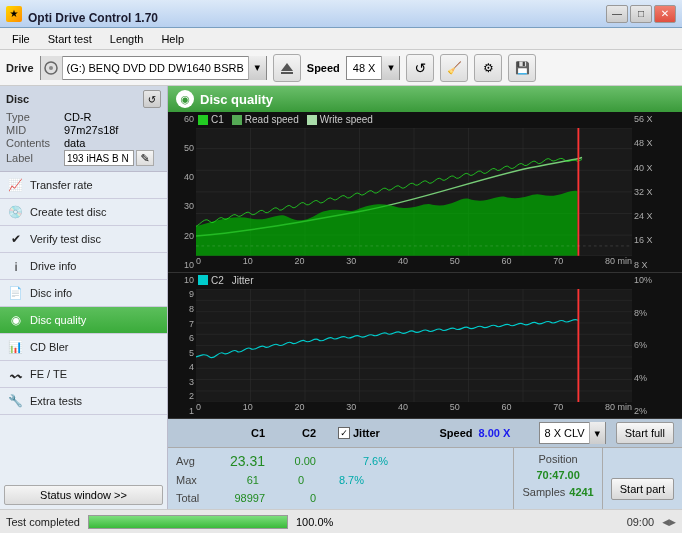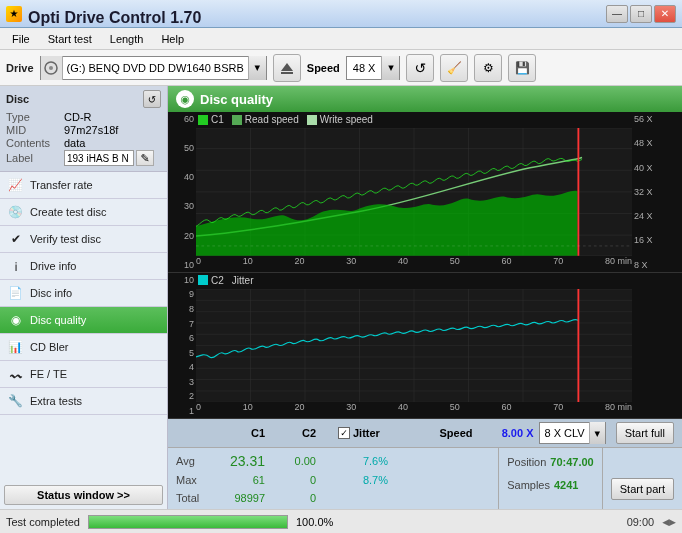--- a/index.html
+++ b/index.html
@@ -28,21 +28,21 @@
       gap: 6px;
     }
     .title-icon {
       width: 16px; height: 16px;
       background: linear-gradient(135deg, #ffd700, #ff8c00);
       border-radius: 2px;
       font-size: 10px;
       display: flex; align-items: center; justify-content: center;
     }
     .title-text {
-      font-size: 16px;
+      font-size: 12px;
       font-weight: 600;
       color: #1a1a2e;
       margin-top: 9px;
     }
     .title-buttons {
       display: flex; gap: 2px;
     }
     .title-btn {
       width: 22px; height: 18px;
       background: linear-gradient(to bottom, #e8e8e8, #cccccc);
@@ -173,21 +173,20 @@
 
     .status-window-btn {
       margin: 4px;
       padding: 3px 8px;
       background: linear-gradient(to bottom, #f5f5f5, #ddd);
       border: 1px solid #aaa;
       border-radius: 2px;
       cursor: pointer;
       font-size: 11px;
       text-align: center;
-      font-weight: bold;
     }
 
     
     .right-panel {
       flex: 1;
       display: flex;
       flex-direction: column;
       background: #1a1a1a;
       overflow: hidden;
     }
@@ -587,20 +586,27 @@
           <span class="y-label">8</span>
           <span class="y-label">7</span>
           <span class="y-label">6</span>
           <span class="y-label">5</span>
           <span class="y-label">4</span>
           <span class="y-label">3</span>
           <span class="y-label">2</span>
           <span class="y-label">1</span>
         </div>
 
+        <div class="y-axis-right">
+          <span class="y-label-right">10%</span>
+          <span class="y-label-right" style="margin-top:8px;">8%</span>
+          <span class="y-label-right" style="margin-top:8px;">6%</span>
+          <span class="y-label-right" style="margin-top:8px;">4%</span>
+          <span class="y-label-right" style="margin-top:8px;">2%</span>
+        </div>
 
         <div class="chart-inner">
           <svg width="100%" height="100%" viewBox="0 0 480 120" preserveAspectRatio="none">
             <rect width="480" height="120" fill="#1a1a1a"></rect>
 
             <line x1="0" y1="0" x2="480" y2="0" stroke="#333" stroke-width="0.5"></line>
             <line x1="0" y1="12" x2="480" y2="12" stroke="#333" stroke-width="0.5"></line>
             <line x1="0" y1="24" x2="480" y2="24" stroke="#333" stroke-width="0.5"></line>
             <line x1="0" y1="36" x2="480" y2="36" stroke="#333" stroke-width="0.5"></line>
             <line x1="0" y1="48" x2="480" y2="48" stroke="#333" stroke-width="0.5"></line>
@@ -647,56 +653,56 @@
         <span style="width:10px;"></span>
 
         <div style="display:flex;align-items:center;gap:3px;">
           <div class="checkbox-jitter">
               <span class="checked-mark">✓</span>
             </div>
           <span style="font-size:11px;font-weight:bold;">Jitter</span>
         </div>
         <span style="flex:1;"></span>
         <span style="font-weight:bold;font-size:11px;">Speed</span>
-        <span style="width:55px;text-align:right;font-size:11px;color:#1a1aee;font-weight:bold;">8.00 X</span>
+        <span style="width:55px;font-size:11px;color:#1a1aee;font-weight:bold;">8.00 X</span>
         <div style="display:flex;align-items:center;border:1px solid #888;height:22px;background:white;">
           <span style="padding:0 4px;font-size:11px;">8 X CLV</span>
           <div style="width:16px;height:22px;background:linear-gradient(to bottom,#eee,#ccc);border-left:1px solid #aaa;display:flex;align-items:center;justify-content:center;cursor:pointer;">▾</div>
         </div>
         <button class="btn-full" style="margin-left:4px;">Start full</button>
       </div>
 
       <div style="display:flex; align-items:stretch; flex:1; background:#c8d8e8;">
         <div style="flex:1; padding:2px 8px; display:flex; flex-direction:column; justify-content:space-around;">
 
           <div style="display:flex;align-items:center;gap:6px;">
             <span style="width:38px;color:#444;font-size:11px;">Avg</span>
             <span style="width:45px;text-align:right;color:#228B22;font-size:14px;">23.31</span>
             <span style="width:45px;text-align:right;color:#228B22;font-size:11px;">0.00</span>
             <span style="width:10px;"></span>
             <span style="width:50px;text-align:right;color:#00aaaa;font-size:11px;">7.6%</span>
           </div>
 
-          <div style="display:flex;align-items:center;gap:6px;">
+          <div style="display:flex;align-items:center;">
             <span style="width:38px;color:#444;font-size:11px;">Max</span>
             <span style="width:45px;text-align:right;color:#228B22;font-size:11px;">61</span>
             <span style="width:45px;text-align:right;color:#228B22;font-size:11px;">0</span>
             <span style="width:10px;"></span>
             <span style="width:50px;text-align:right;color:#00aaaa;font-size:11px;">8.7%</span>
           </div>
 
           <div style="display:flex;align-items:center;gap:6px;">
             <span style="width:38px;color:#444;font-size:11px;">Total</span>
             <span style="width:45px;text-align:right;color:#228B22;font-size:11px;">98997</span>
             <span style="width:45px;text-align:right;color:#228B22;font-size:11px;">0</span>
           </div>
         </div>
 
         <div style="display:flex; flex-direction:column; justify-content:space-around; padding:2px 8px; border-left:1px solid #aaa;">
-          <div style="display:flex;align-items:center;gap:4px;">
+          <div style="display:flex;align-items:center;gap:4px;flex-direction:column;">
             <span style="font-size:11px;color:#444;">Position</span>
             <span style="font-size:11px;color:#228B22;font-weight:bold;">70:47.00</span>
           </div>
           <div style="display:flex;align-items:center;gap:4px;">
             <span style="font-size:11px;color:#444;">Samples</span>
             <span style="font-size:11px;color:#228B22;font-weight:bold;">4241</span>
           </div>
           <div></div>
         </div>
 

